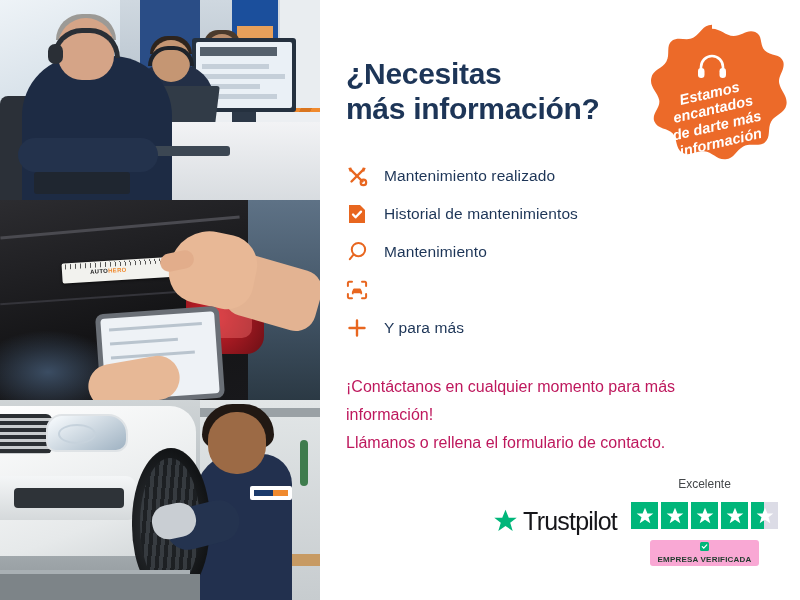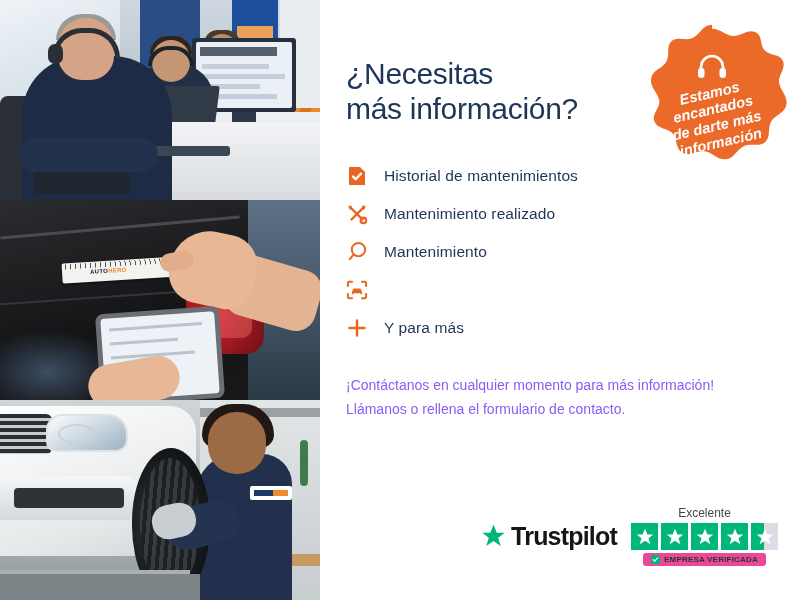--- a/index.html
+++ b/index.html
@@ -90,31 +90,31 @@
   .p3 .glove{position:absolute;left:152px;top:104px;width:44px;height:34px;background:#c9ced3;border-radius:16px;transform:rotate(-12deg);}
   .p3 .logo3{position:absolute;left:250px;top:86px;width:42px;height:14px;background:#fff;border-radius:2px;}
   .p3 .logo3:after{content:"";position:absolute;left:4px;top:4px;width:34px;height:6px;background:linear-gradient(90deg,#1b3a6b 55%,#f08a2e 55%);}
   .p3 .lift{position:absolute;left:0;bottom:0;width:200px;height:26px;background:#7d8488;}
   .p3 .lift2{position:absolute;left:0;bottom:20px;width:190px;height:10px;background:#a9b0b4;}
 
   
   .content{position:relative;flex:1;padding:56px 34px 0 26px;box-sizing:border-box;}
 
   .headline{
-    font-size:30px;line-height:1.18;font-weight:normal;color:#1d3557;
+    font-size:30px;line-height:1.18;font-weight:bold;color:#1d3557;
     letter-spacing:-.3px;margin:0;max-width:270px;
   }
   .headline span{display:block;}
 
   .features{margin:30px 0 0 0;padding:0;list-style:none;}
   .feature{display:flex;align-items:center;gap:16px;height:38px;}
   .f-icon{width:22px;height:22px;flex:0 0 22px;display:flex;align-items:center;justify-content:center;}
   .f-label{font-size:15.5px;color:#1d3557;letter-spacing:.1px;}
 
-  .contact{margin-top:26px;font-size:14px;line-height:1.75;color:#8b5cf6;}
+  .contact{margin-top:26px;font-size:16px;line-height:1.75;color:#be185d;}
   .contact span{display:block;}
 
   
   .badge{
     position:absolute;right:8px;top:24px;width:160px;height:160px;
   }
   .badge svg{position:absolute;inset:0;}
   .badge .bhead{position:absolute;left:50%;top:30px;transform:translateX(-50%);}
   .badge .btext{
     position:absolute;left:0;top:0;width:160px;height:160px;
@@ -123,29 +123,29 @@
   }
   .badge .btext b{
     display:block;color:#fff;font-size:14.5px;font-weight:bold;
     line-height:1.14;letter-spacing:.1px;text-align:center;
     font-style:italic;white-space:nowrap;
   }
 
   
   .trust{position:absolute;right:22px;bottom:34px;display:flex;align-items:center;gap:14px;}
   .tp-logo{display:flex;align-items:center;gap:4px;}
-  .tp-name{font-size:25px;font-weight:bold;color:#16161a;letter-spacing:-.8px;}
-  .tp-right{display:flex;flex-direction:column;align-items:center;gap:3px;}
+  .tp-name{font-size:25px;font-weight:normal;color:#16161a;letter-spacing:-.8px;}
+  .tp-right{display:flex;flex-direction:column;align-items:center;gap:11px;}
   .tp-word{font-size:12px;color:#44474a;}
   .stars{display:flex;gap:3px;}
   .star{width:27px;height:27px;background:#00b67a;display:flex;align-items:center;justify-content:center;}
   .star.half{background:linear-gradient(90deg,#00b67a 50%,#dcdce6 50%);}
   .verified{
-    display:flex;align-items:center;gap:4px;background:#ec4899;
-    padding:2px 8px;border-radius:3px;
+    display:flex;align-items:center;gap:4px;background:#f9a8d4;
+    padding:2px 8px;border-radius:3px;flex-direction:column;
   }
   .verified .vtxt{font-size:8px;font-weight:bold;color:#1f3b2c;letter-spacing:.2px;}
 </style>
 </head>
 <body>
 
 <div class="page">
 
   <div class="photo-col">
 
@@ -258,45 +258,45 @@
         <b>encantados</b>
         <b>de darte más</b>
         <b>información</b>
       </div>
     </div>
 
     <ul class="features">
 
       <li class="feature">
         <span class="f-icon">
-          <svg width="20" height="22" viewBox="0 0 20 22">
-            <path d="M2 2h11l5 5v13H2z" fill="#e8661f"></path>
-            <path d="M6 11.5l2.6 2.8L14 8.6" fill="none" stroke="#fff" stroke-width="2.3" stroke-linecap="round" stroke-linejoin="round"></path>
-          </svg>
-        </span>
-        <span class="f-label">Historial de mantenimientos</span>
-      </li>
-
-      <li class="feature">
-        <span class="f-icon">
           <svg width="22" height="22" viewBox="0 0 24 24">
             <g stroke="#e8661f" stroke-width="2.6" stroke-linecap="round">
               <path d="M4.5 4.5L18 18"></path>
               <path d="M19.5 4.5L6 18"></path>
             </g>
             <path d="M2.5 3.2l3.2-.6 1 3-2.4 2z" fill="#e8661f"></path>
             <path d="M21.5 3.2l-3.2-.6-1 3 2.4 2z" fill="#e8661f"></path>
             <circle cx="19" cy="19" r="3" fill="none" stroke="#e8661f" stroke-width="2.4"></circle>
           </svg>
         </span>
         <span class="f-label">Mantenimiento realizado</span>
       </li>
 
       <li class="feature">
         <span class="f-icon">
+          <svg width="20" height="22" viewBox="0 0 20 22">
+            <path d="M2 2h11l5 5v13H2z" fill="#e8661f"></path>
+            <path d="M6 11.5l2.6 2.8L14 8.6" fill="none" stroke="#fff" stroke-width="2.3" stroke-linecap="round" stroke-linejoin="round"></path>
+          </svg>
+        </span>
+        <span class="f-label">Historial de mantenimientos</span>
+      </li>
+
+      <li class="feature">
+        <span class="f-icon">
           <svg width="21" height="21" viewBox="0 0 22 22">
             <circle cx="12" cy="9" r="7" fill="none" stroke="#e8661f" stroke-width="2.1"></circle>
             <path d="M6.6 14.6L3 19" stroke="#e8661f" stroke-width="2.1" stroke-linecap="round"></path>
           </svg>
         </span>
         <span class="f-label">Mantenimiento</span>
       </li>
 
       <li class="feature">
         <span class="f-icon">

